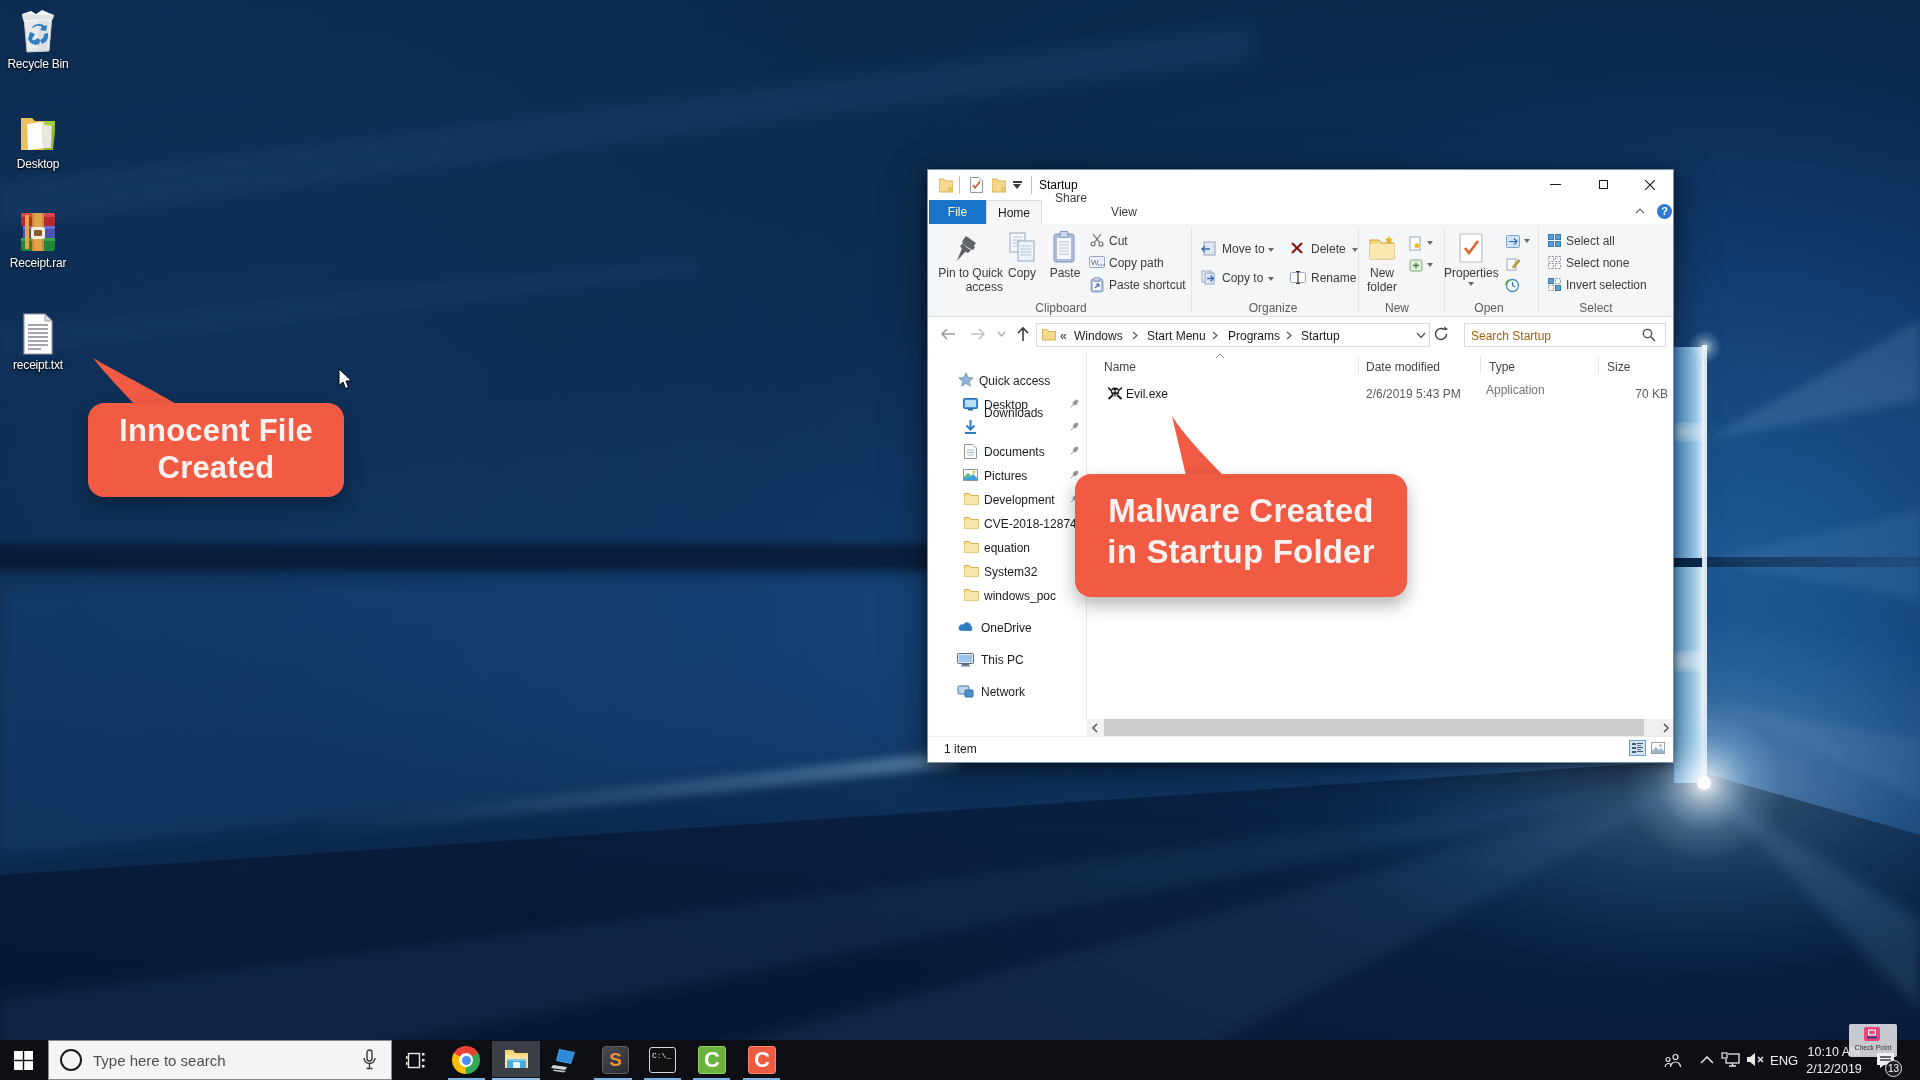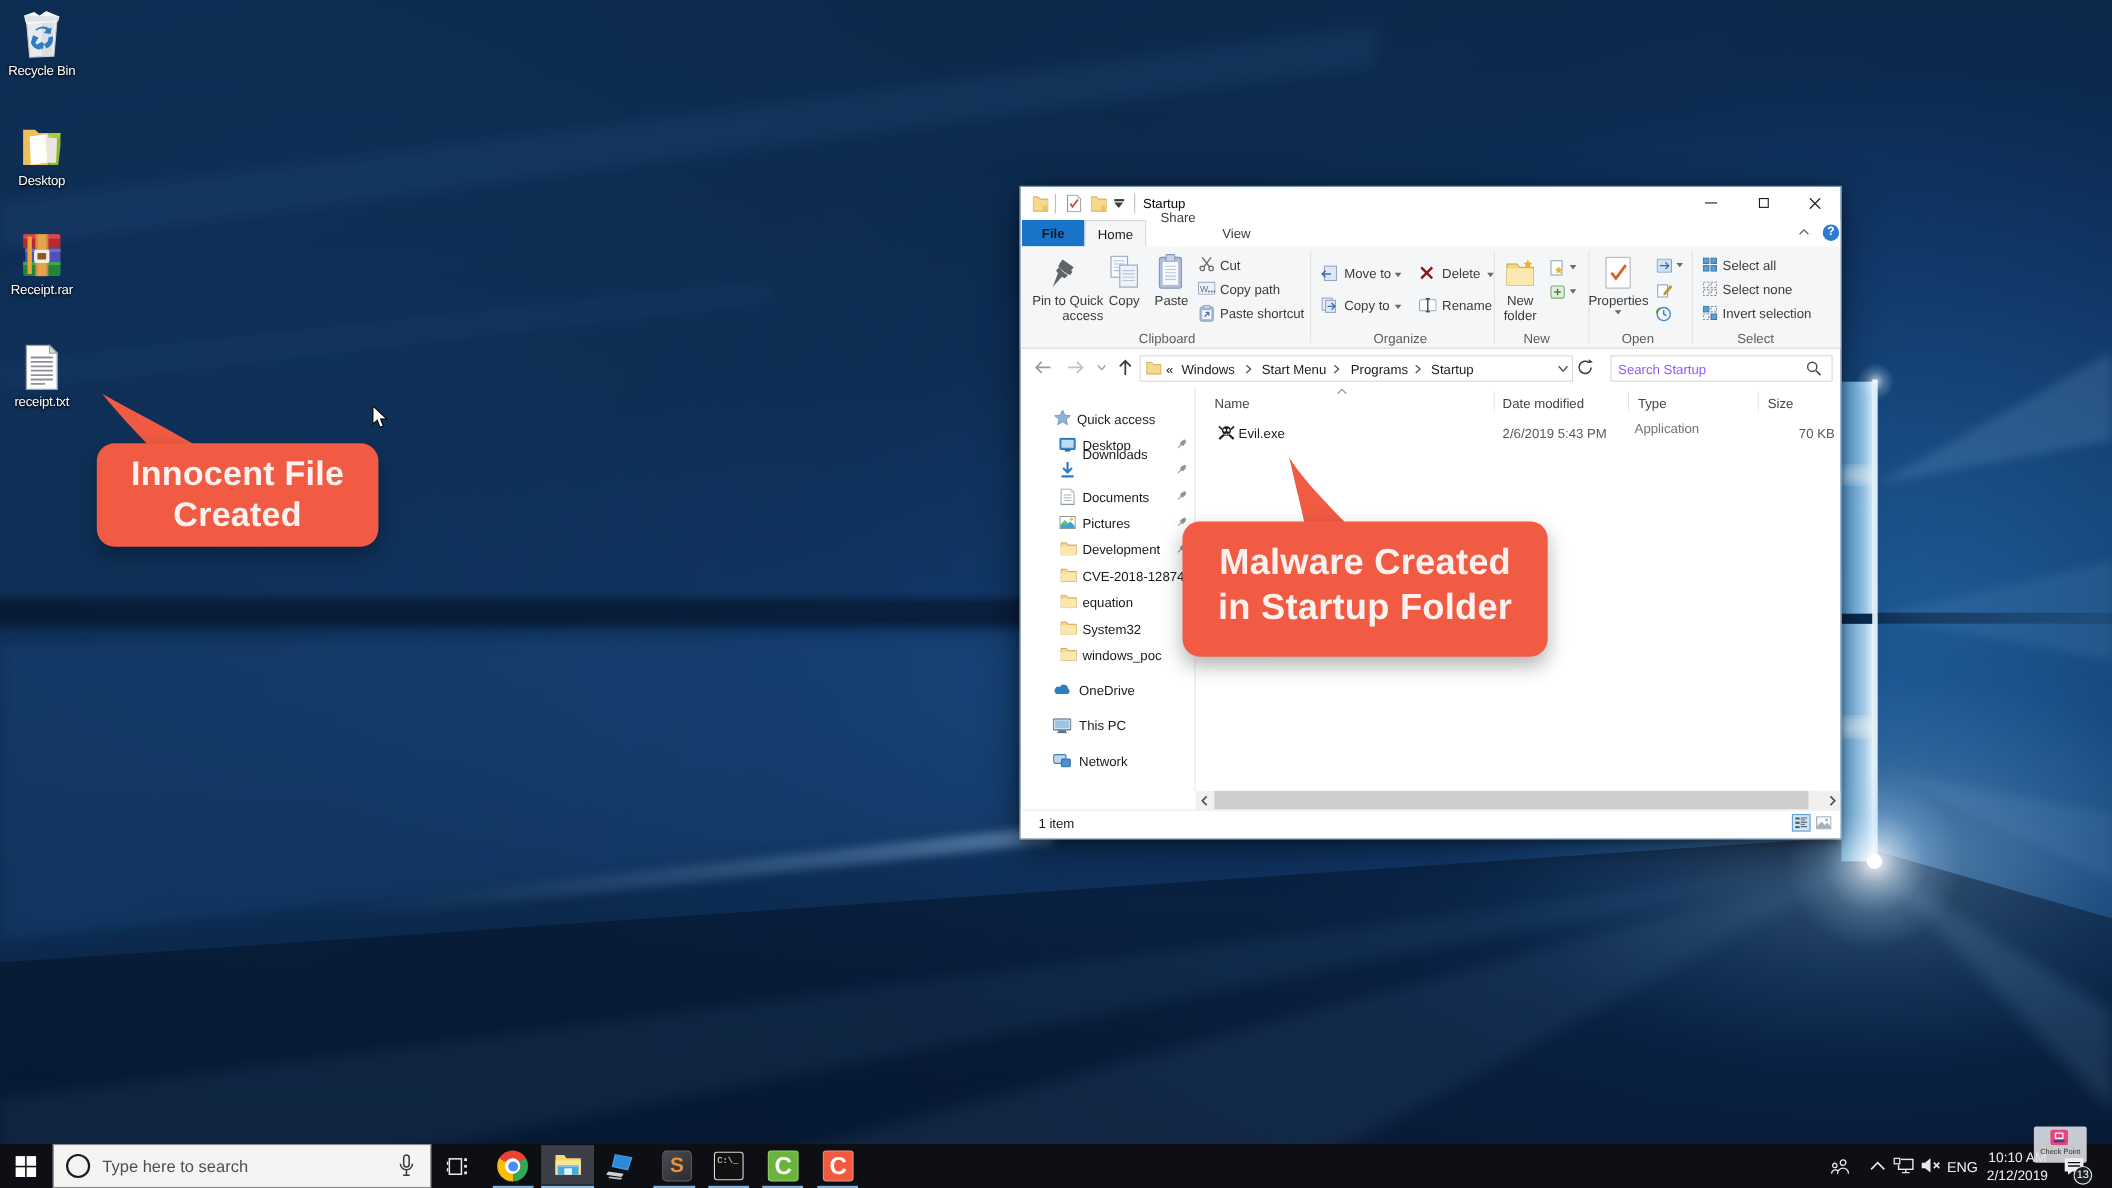--- a/index.html
+++ b/index.html
@@ -204,21 +204,21 @@
     <div class="abs" style="left:103px; top:6px; width:1px; height:18px; background:#bfbfbf;"></div>
     <div class="abs" style="left:111px; top:8px; font-size:12px; color:#000;">Startup</div>
 
     <div class="abs" style="left:622px; top:14px; width:11px; height:1px; background:#1a1a1a;"></div>
     <div class="abs" style="left:671px; top:10px; width:9px; height:9px; border:1px solid #1a1a1a;"></div>
     <svg class="abs" style="left:717px; top:10px;" width="10" height="10" viewBox="0 0 10 10">
         <path d="M0 0 L10 10 M10 0 L0 10" stroke="#1a1a1a" stroke-width="1.1"></path>
       </svg>
 
     <div class="abs" style="left:0px; top:30px; width:745px; height:24px; background:#fff;"></div>
-    <div class="abs" style="left:1px; top:30px; width:57px; height:24px; background:#1874c9; color:#0f172a; font-size:12px; text-align:center; line-height:24px;font-weight:bold;">File</div>
+    <div class="abs" style="left:1px; top:30px; width:57px; height:24px; background:#1874c9; color:#fef9c3; font-size:12px; text-align:center; line-height:24px;">File</div>
     <div class="abs" style="left:58px; top:30px; width:56px; height:24px; background:#f5f6f7; border:1px solid #dadbdc; border-bottom:none; color:#1a1a1a; font-size:12px; text-align:center; line-height:24px;">Home</div>
     <div class="abs" style="left:114px; top:16px; width:58px; height:24px; color:#3b3b3b; font-size:12px; text-align:center; line-height:24px;">Share</div>
     <div class="abs" style="left:172px; top:30px; width:48px; height:24px; color:#3b3b3b; font-size:12px; text-align:center; line-height:24px;">View</div>
     <svg class="abs" style="left:707px; top:38px;" width="10" height="6" viewBox="0 0 10 6">
         <path d="M1 5 L5 1 L9 5" fill="none" stroke="#5f6a73" stroke-width="1.2"></path>
       </svg>
     <div class="abs" style="left:729px; top:34px; width:15px; height:15px; border-radius:50%; background:#2f7bd1; color:#fff; font-size:11px; font-weight:bold; text-align:center; line-height:15px;">?</div>
 
     <div class="abs" style="left:0px; top:54px; width:745px; height:93px; background:#f5f6f7; border-bottom:1px solid #dadbdc;"></div>
     <div id="ribbon" class="abs" style="left:0; top:0;">
@@ -419,21 +419,21 @@
       <div class="abs" style="left:373px; top:159px; font-size:12px; color:#1a1a1a;">Startup</div>
       <svg class="abs" style="left:488px; top:162px;" width="10" height="7" viewBox="0 0 10 7">
           <path d="M1 1 L5 5.5 L9 1" fill="none" stroke="#555" stroke-width="1.3"></path>
         </svg>
       <svg class="abs" style="left:506px; top:156px;" width="15" height="16" viewBox="0 0 15 16">
           <path d="M12.5 8 a5.5 5.5 0 1 1 -2.2 -4.4" fill="none" stroke="#3b3b3b" stroke-width="1.4"></path>
           <path d="M10 0.5 L10.6 4.2 L14.2 3.2 Z" fill="#3b3b3b"></path>
         </svg>
 
       <div class="abs" style="left:536px; top:153px; width:202px; height:24px; background:#fff; border:1px solid #d9d9d9;"></div>
-      <div class="abs" style="left:543px; top:159px; font-size:12px; color:#8b5cf6;">Search Startup</div>
+      <div class="abs" style="left:543px; top:159px; font-size:12px; color:#a16207;">Search Startup</div>
       <svg class="abs" style="left:714px; top:158px;" width="14" height="14" viewBox="0 0 14 14">
           <circle cx="5.5" cy="5.5" r="4.2" fill="none" stroke="#4a4a4a" stroke-width="1.3"></circle>
           <line x1="8.8" y1="8.8" x2="13" y2="13" stroke="#4a4a4a" stroke-width="1.5"></line>
         </svg>
     </div>
 
     <div id="sidebar" class="abs" style="left:0; top:0; font-size:12px; color:#1a1a1a;">
       <svg class="abs" style="left:30px; top:202px;" width="16" height="16" viewBox="0 0 16 16">
           <path d="M8 0.8 l2.1 4.6 5 0.5 -3.8 3.3 1.1 4.9 -4.4 -2.6 -4.4 2.6 1.1 -4.9 -3.8 -3.3 5 -0.5 Z" fill="#8fb3d4" stroke="#6f95b8" stroke-width="0.8"></path>
         </svg>

